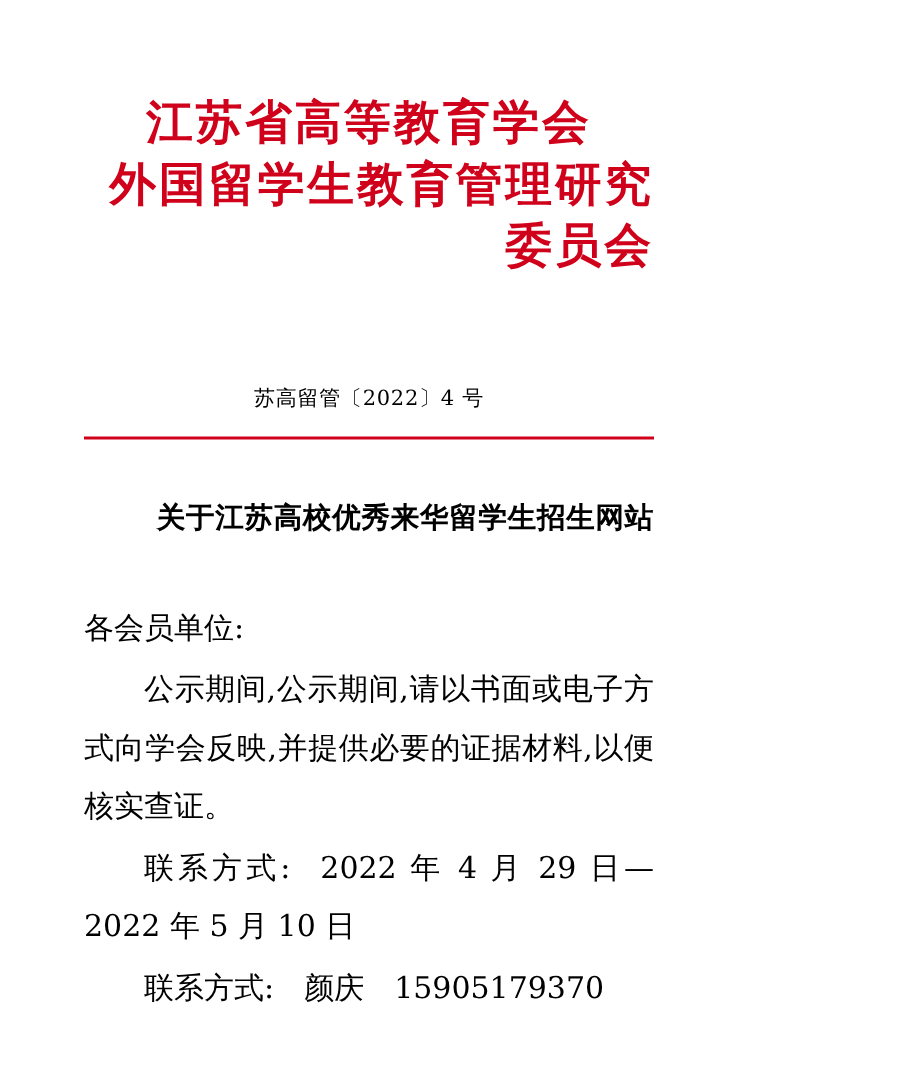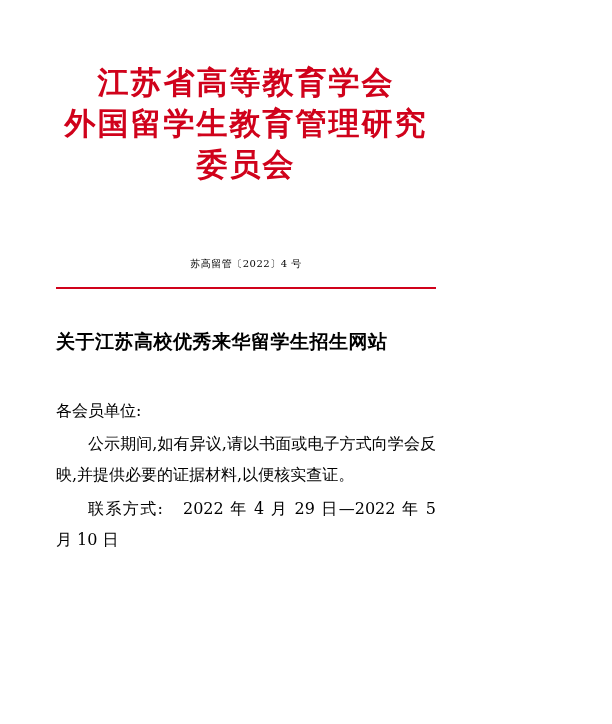--- a/index.html
+++ b/index.html
@@ -30,46 +30,47 @@
     font-family: "DejaVu Serif", "Liberation Serif", serif;
     font-weight: bold;
     letter-spacing: 2px;
     line-height: 1.32;
   }
   .masthead .line1 {
     font-size: 31px;
   }
   .masthead .line2 {
     font-size: 31px;
+    text-align: right;
   }
   .doc-number {
     text-align: center;
-    font-size: 10px;
+    font-size: 14px;
     margin-top: 72px;
     letter-spacing: 0.5px;
     font-family: "DejaVu Serif", "Liberation Serif", serif;
   }
   .red-rule {
     margin-top: 16px;
     height: 2px;
     background: #d0021b;
     width: 100%;
   }
   .title {
-    text-align: left;
+    text-align: right;
     margin-top: 36px;
     font-size: 19px;
     font-weight: bold;
     line-height: 1.7;
     font-family: "DejaVu Serif", "Liberation Serif", serif;
     letter-spacing: 0.5px;
   }
   .body {
     margin-top: 38px;
-    font-size: 16px;
+    font-size: 20px;
     line-height: 1.95;
     font-family: "DejaVu Serif", "Liberation Serif", serif;
   }
   .body p {
     margin: 0 0 2px 0;
     text-align: justify;
     text-justify: inter-ideograph;
   }
   .salutation {
     margin-bottom: 2px;
@@ -98,20 +99,23 @@
   <div class="doc-number">苏高留管〔2022〕4 号</div>
 
   <div class="red-rule"></div>
 
   <div class="title">
     <div>关于江苏高校优秀来华留学生招生网站</div>
   </div>
 
   <div class="body">
     <p class="salutation">各会员单位:</p>
-    <p class="indent">公示期间,如有异议,请以书面或电子方式向学会反映,并提供必要的证据材料,以便核实查证。</p>
+    <p class="indent">公示期间,公示期间,请以书面或电子方式向学会反映,并提供必要的证据材料,以便核实查证。</p>
 
     <p class="info-line">
       <span>联系方式:</span><span class="val">2022 年 4 月 29 日—2022 年 5 月 10 日</span>
+    </p>
+    <p class="info-line">
+      <span>联系方式:</span><span class="val">颜庆　15905179370</span>
     </p>
   </div>
 
 </div>
 
 </body></html>

